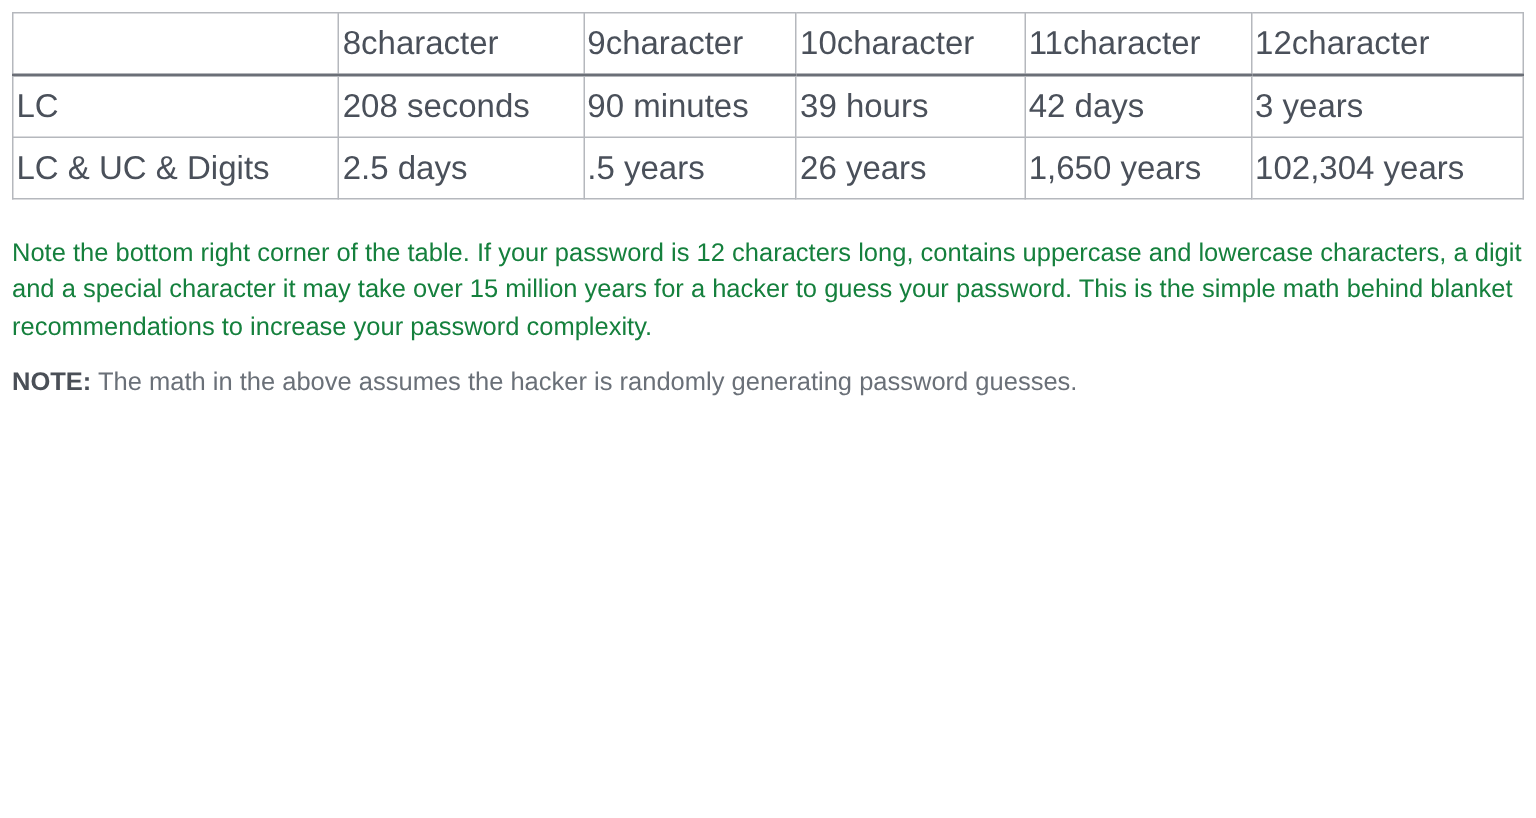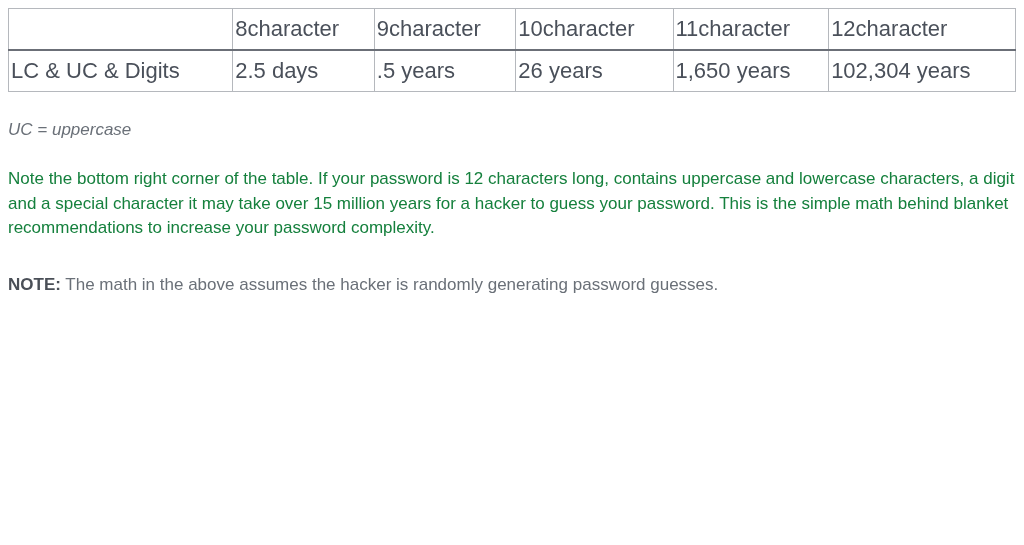--- a/index.html
+++ b/index.html
@@ -35,21 +35,21 @@
       margin-top: 24px;
       font-style: italic;
       color: #6a7078;
       line-height: 1.6;
     }
     .note-para {
       margin-top: 24px;
       color: #15803d;
     }
     .note-line {
-      margin-top: 32px;
+      margin-top: 12px;
       color: #6a7078;
     }
     .note-line .bold {
       font-weight: bold;
       color: #4a4f57;
     }
   </style>
 </head>
 <body>
 
@@ -59,31 +59,38 @@
       <th></th>
       <th>8character</th>
       <th>9character</th>
       <th>10character</th>
       <th>11character</th>
       <th>12character</th>
     </tr>
   </thead>
   <tbody>
     <tr>
+      <td>LC</td>
+      <td>208 seconds</td>
+      <td>90 minutes</td>
+      <td>39 hours</td>
+      <td>42 days</td>
+      <td>3 years</td>
+    </tr>
+    <tr>
       <td>LC &amp; UC &amp; Digits</td>
       <td>2.5 days</td>
       <td>.5 years</td>
       <td>26 years</td>
       <td>1,650 years</td>
       <td>102,304 years</td>
     </tr>
   </tbody>
 </table>
 
 <div class="legend">
-  <div>UC = uppercase</div>
 </div>
 
 <div class="note-para">Note the bottom right corner of the table. If your password is 12 characters long, contains uppercase and lowercase characters, a digit and a special character it may take over 15 million years for a hacker to guess your password. This is the simple math behind blanket recommendations to increase your password complexity.</div>
 
 <div class="note-line">
   <span class="bold">NOTE:</span><span> The math in the above assumes the hacker is randomly generating password guesses.</span>
 </div>
 
 </body></html>

